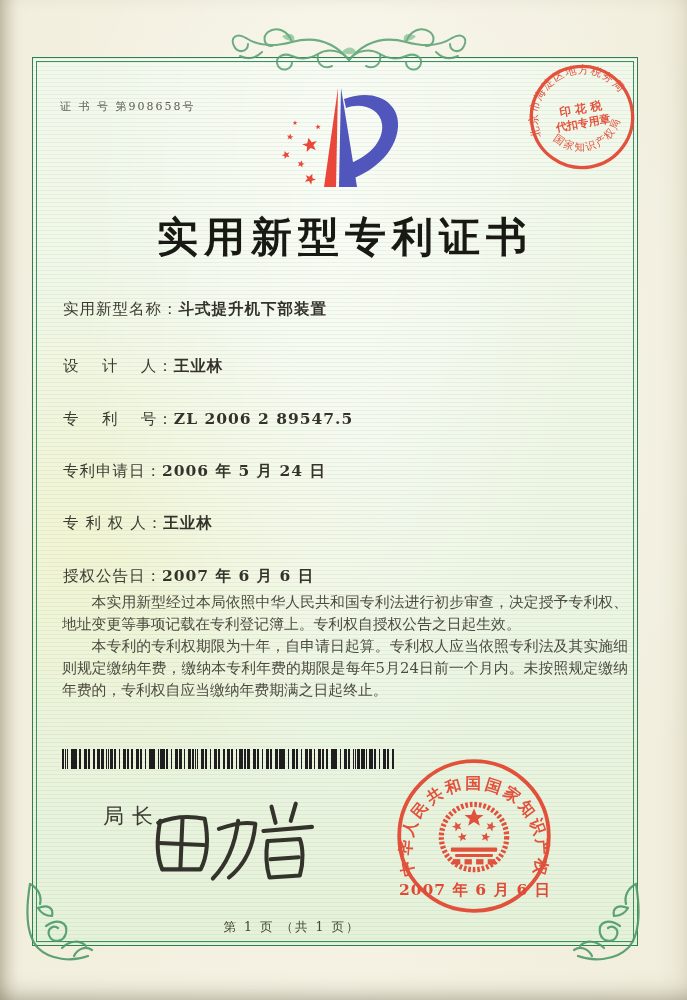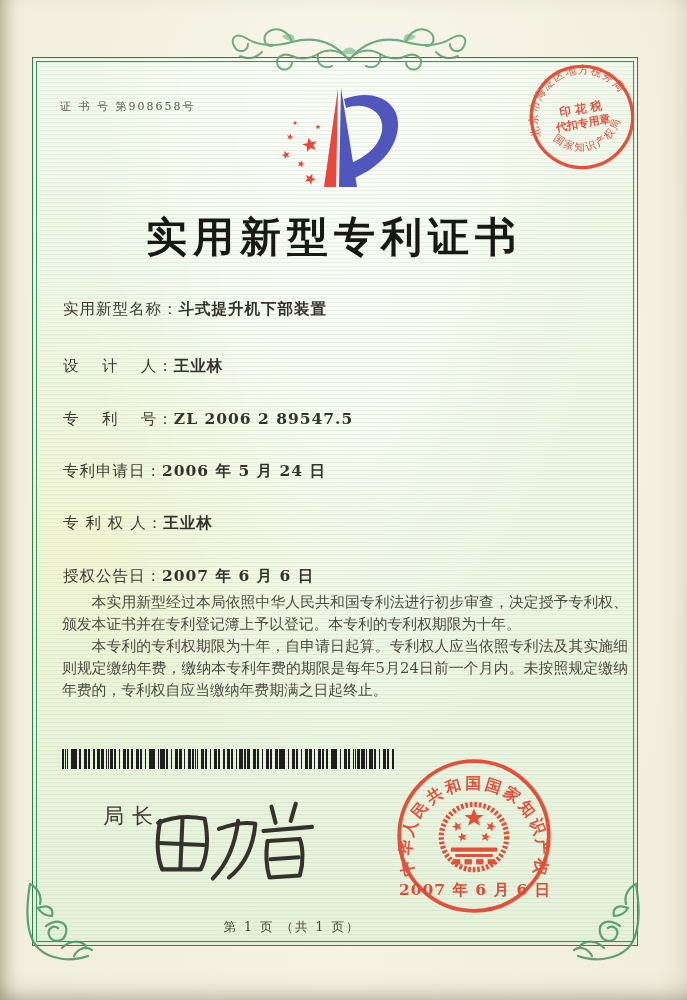--- a/index.html
+++ b/index.html
@@ -23,21 +23,21 @@
       linear-gradient(180deg,#f3f8ec 0%, #eef5e4 55%, #e6f1da 100%);
   }
   .frame::before {
     content:""; position:absolute; left:3px; top:3px; right:3px; bottom:3px;
     border:1px solid #3c8f60; pointer-events:none;
   }
   .orn { position:absolute; color:#55a06f; }
   
   .certno { position:absolute; left:60px; top:99px; font-size:11px; letter-spacing:2px; color:#5c5b50; }
   .title  { position:absolute; left:32px; top:210px; width:604px; text-align:center;
-            font-size:41px; font-weight:bold; letter-spacing:6px; color:#191914; }
+            font-size:41px; font-weight:bold; letter-spacing:6px; color:#191914;padding-left:11px; }
   .field  { position:absolute; left:63px; font-size:15.5px; color:#3c3b32; letter-spacing:1px; white-space:nowrap; }
   .field .lbl { display:inline-block; }
   .field .val { font-weight:bold; color:#34332b; }
   .bodytxt { position:absolute; left:62px; top:591px; width:566px; color:#4c4b40; }
   .bodytxt p { margin:0; text-indent:2em; font-size:14.8px; line-height:22px; text-align:justify; }
   .barcode {
     position:absolute; left:62px; top:749px; width:334px; height:20px;
     background-image:
       repeating-linear-gradient(90deg,#1e1e1e 0 2px,transparent 2px 5px,#1e1e1e 5px 6px,transparent 6px 9px,#1e1e1e 9px 12px,transparent 12px 13px),
       repeating-linear-gradient(90deg,transparent 0 3px,#1e1e1e 3px 4px,transparent 4px 11px,#1e1e1e 11px 13px,transparent 13px 17px,#1e1e1e 17px 18px,transparent 18px 29px);
@@ -155,21 +155,21 @@
     <span class="lbl">专利申请日：</span><span class="val">2006 年 5 月 24 日</span>
   </div>
   <div class="field" style="top:513px">
     <span class="lbl">专 利 权 人：</span><span class="val">王业林</span>
   </div>
   <div class="field" style="top:566px">
     <span class="lbl">授权公告日：</span><span class="val">2007 年 6 月 6 日</span>
   </div>
 
   <div class="bodytxt">
-    <p>本实用新型经过本局依照中华人民共和国专利法进行初步审查，决定授予专利权、颁发本证书并在专利登记簿上予以登记。本专利的专利权期限为十年。</p>
+    <p>本实用新型经过本局依照中华人民共和国专利法进行初步审查，决定授予专利权、地址变更等事项记载在专利登记簿上。专利权自授权公告之日起生效。</p>
     <p>本专利的专利权期限为十年，自申请日起算。专利权人应当依照专利法及其实施细则规定缴纳年费，缴纳本专利年费的期限是每年5月24日前一个月内。未按照规定缴纳年费的，专利权自应当缴纳年费期满之日起终止。</p>
   </div>
 
   <div class="barcode"></div>
 
   <div class="director">局长</div>
   <svg class="sig" viewBox="0 0 170 92" aria-label="田力普">
     <g fill="none" stroke="#33332c" stroke-width="4" stroke-linecap="round" stroke-linejoin="round">
       <path d="M18,30 C14,50 15,66 20,78"></path>
       <path d="M16,32 C35,24 52,26 62,28 C66,48 64,66 58,78 L21,78"></path>

